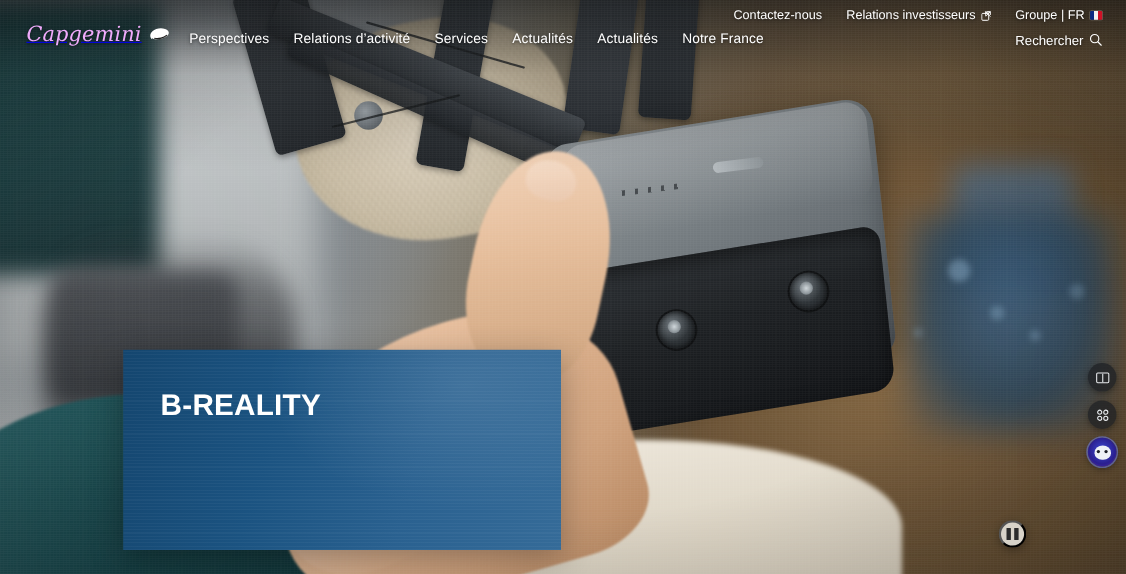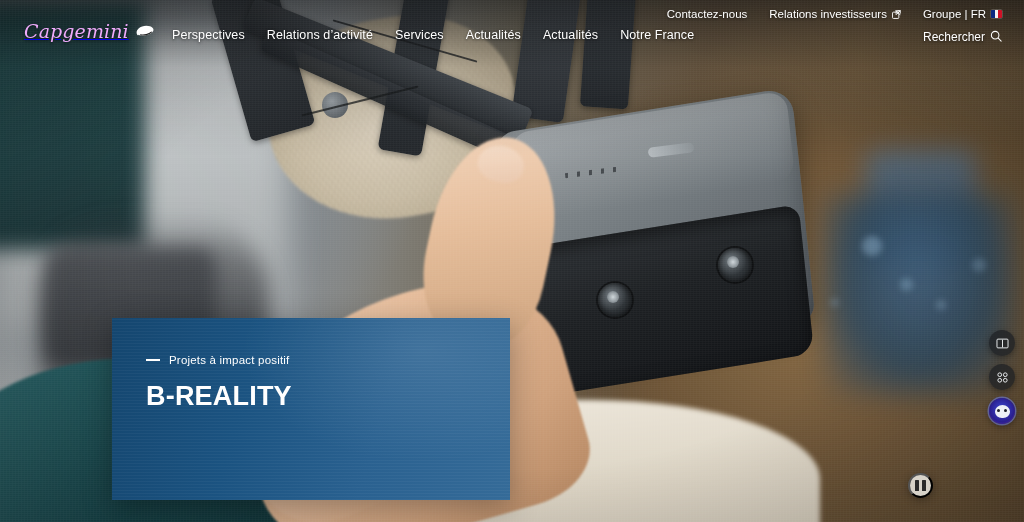--- a/index.html
+++ b/index.html
@@ -412,24 +412,20 @@
           <svg width="12" height="12" viewBox="0 0 14 14" aria-hidden="true">
             <circle cx="6" cy="6" r="4.4" stroke="#fff" stroke-width="1.2" fill="none"></circle>
             <path d="M9.3 9.3L13 13" stroke="#fff" stroke-width="1.2" stroke-linecap="round"></path>
           </svg>
         </span>
       </a>
     </div>
   </header>
 
   <section class="hero-card">
-    <div class="eyebrow">
-      <span class="dash"></span>
-      <span>Projets à impact positif</span>
-    </div>
     <h1 class="hero-title">B-REALITY</h1>
   </section>
 
   <aside class="side-rail">
     <div class="rail-btn">
       <span>
         <svg width="13" height="13" viewBox="0 0 16 16" aria-hidden="true">
           <rect x="1.2" y="2.6" width="13.6" height="10.8" rx="1.2" stroke="#e9ecef" stroke-width="1.2" fill="none"></rect>
           <path d="M8 3.4v9.4" stroke="#e9ecef" stroke-width="1.2"></path>
         </svg>

